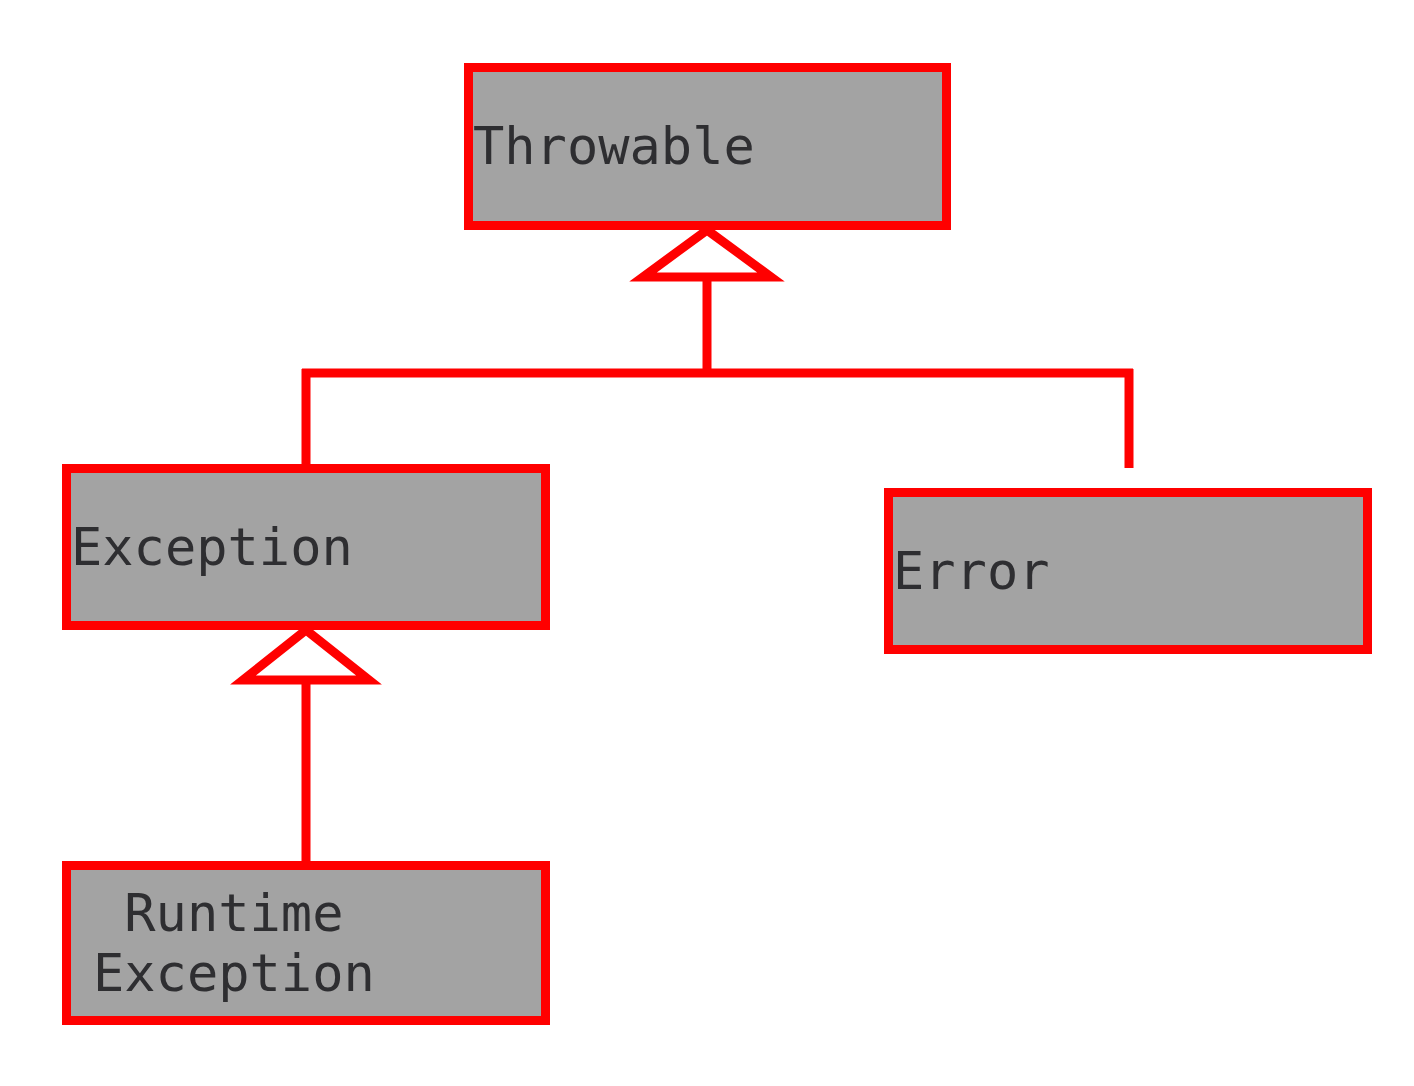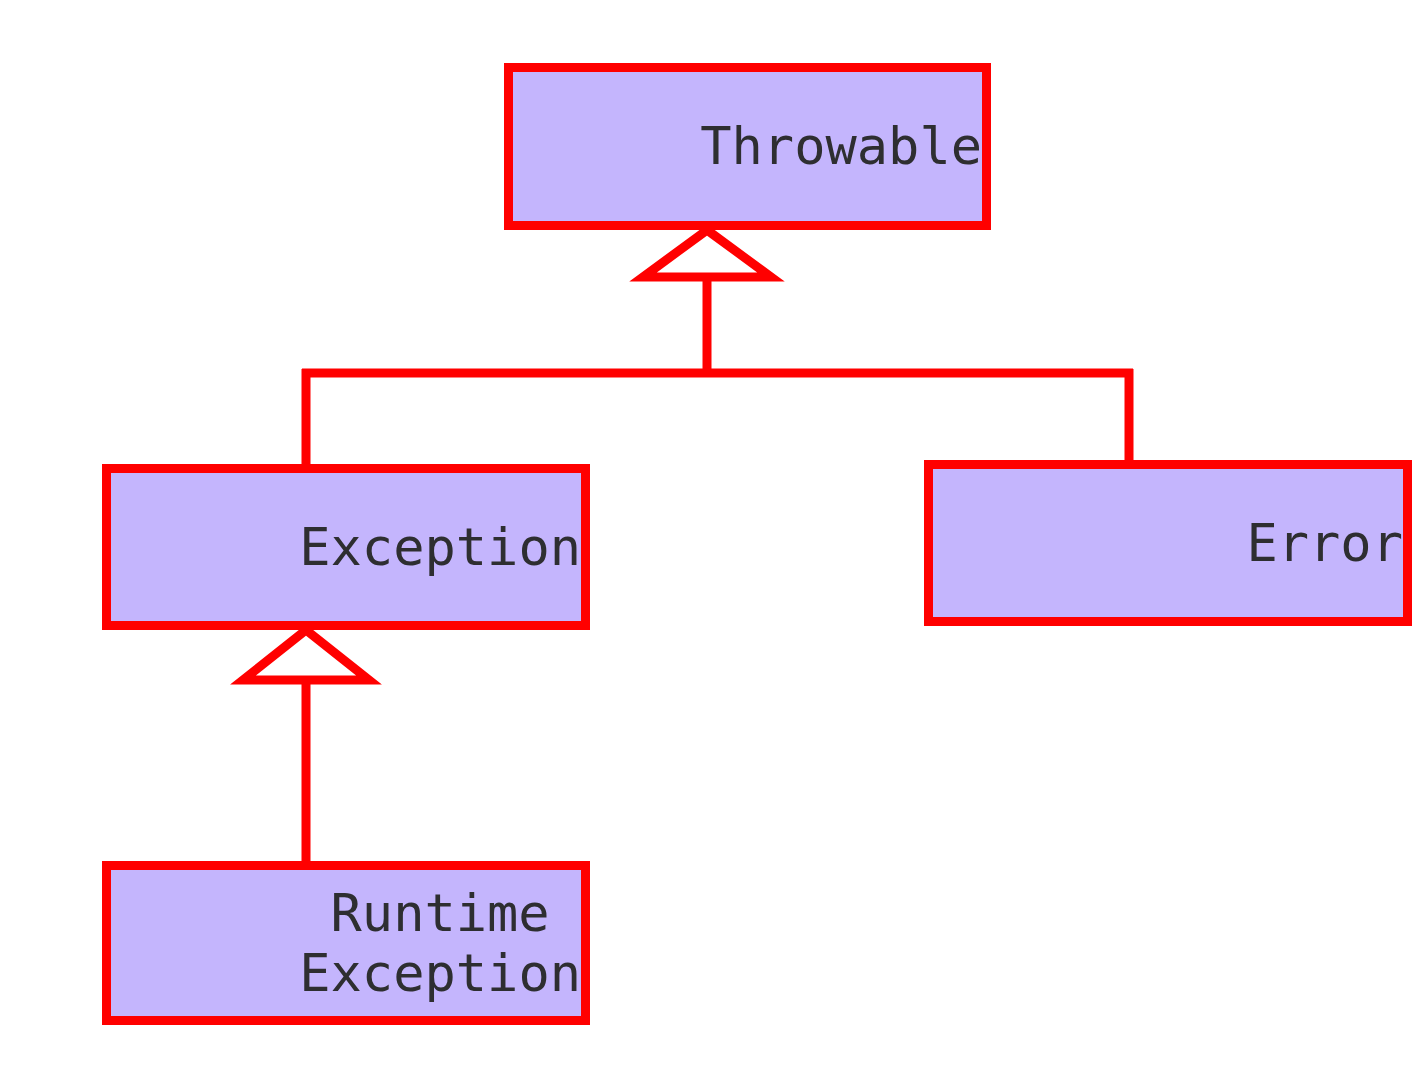--- a/index.html
+++ b/index.html
@@ -22,26 +22,25 @@
     position: absolute;
     left: 0;
     top: 0;
     width: 1414px;
     height: 1086px;
     pointer-events: none;
   }
   .node {
     position: absolute;
     box-sizing: border-box;
-    background: #c4b5fd;
+    background: #a3a3a3;
     display: flex;
     align-items: center;
-    justify-content: flex-end;
+    justify-content: flex-start;
     z-index: 2;
-    margin-left: 40px;
   }
   .node-label {
     font-family: "DejaVu Sans Mono", "Liberation Mono", monospace;
     font-size: 52px;
     line-height: 1.16;
     letter-spacing: 0px;
     text-align: center;
     white-space: pre-line;
     color: #2e2e31;
     user-select: none;
@@ -76,21 +75,21 @@
   </svg>
 
   <div class="node" style="left:464px; top:63px; width:487px; height:167px; border:9px solid #ff0000;">
     <div class="node-label">Throwable</div>
   </div>
 
   <div class="node" style="left:62px; top:464px; width:488px; height:166px; border:9px solid #ff0000;">
     <div class="node-label">Exception</div>
   </div>
 
-  <div class="node" style="left:884px; top:460px; width:488px; height:166px; border:9px solid #ff0000;">
+  <div class="node" style="left:884px; top:488px; width:488px; height:166px; border:9px solid #ff0000;">
     <div class="node-label">Error</div>
   </div>
 
   <div class="node" style="left:62px; top:861px; width:488px; height:164px; border:9px solid #ff0000;padding-left:22px;">
     <div class="node-label">Runtime
 Exception</div>
   </div>
 
 </div>
 

